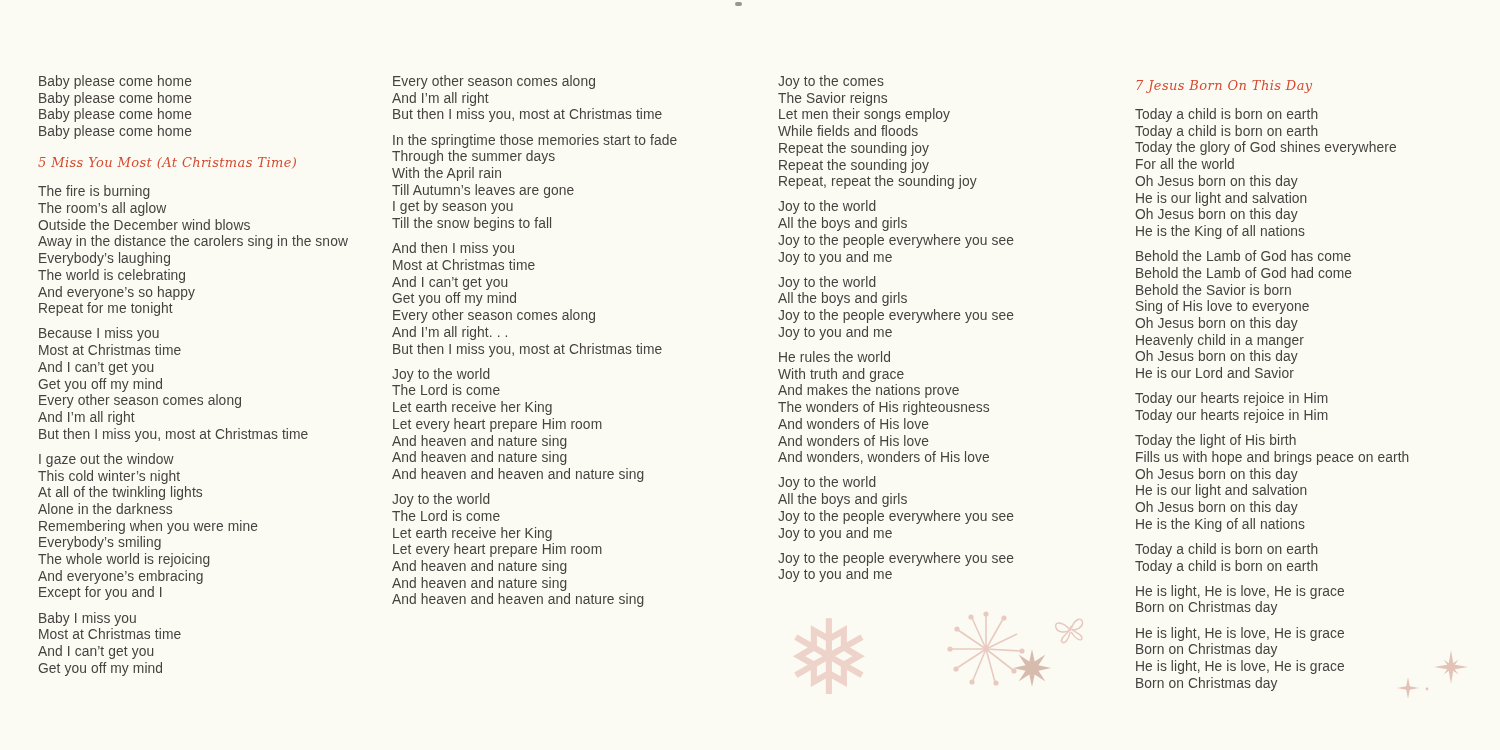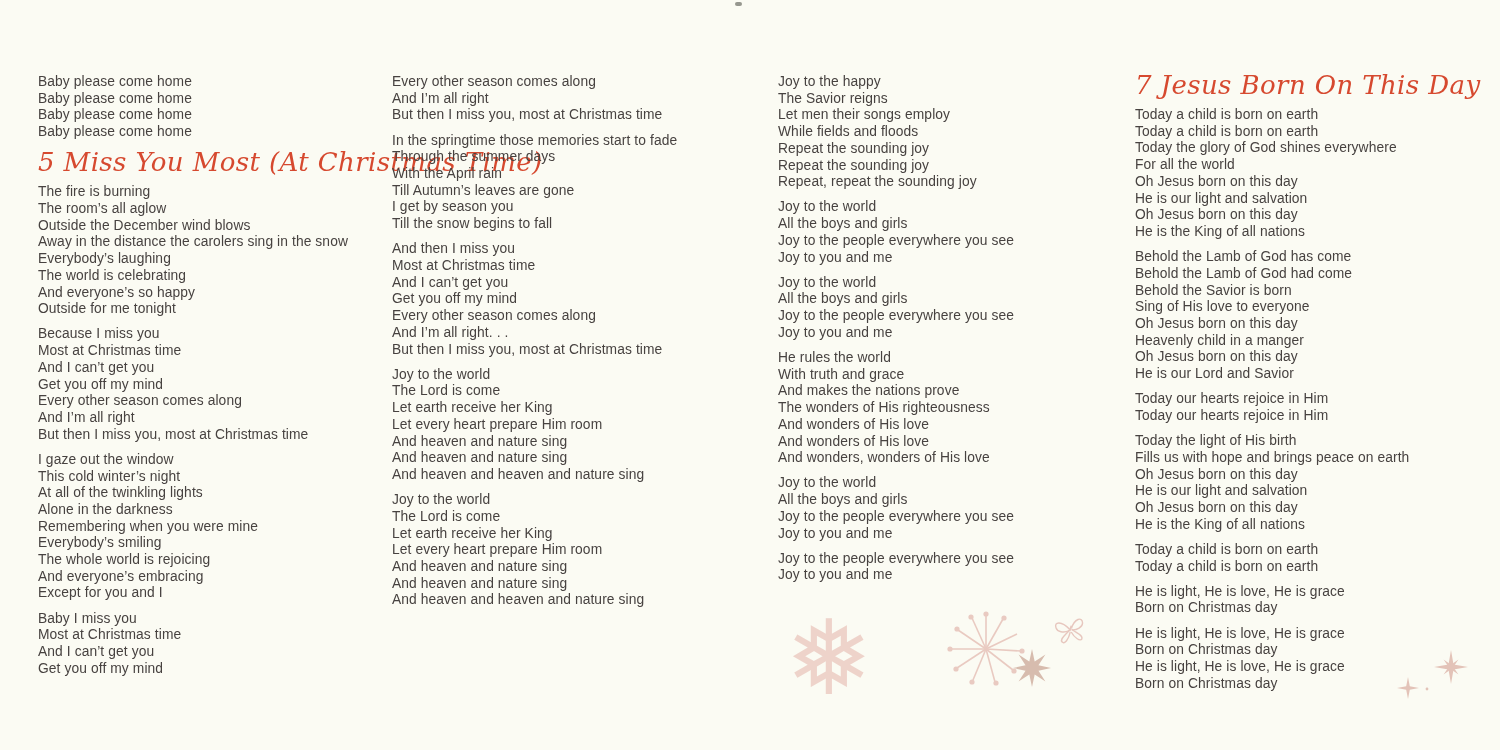--- a/index.html
+++ b/index.html
@@ -16,21 +16,21 @@
   }
   .col-1{left:38px;width:348px;}
   .col-2{left:392px;width:325px;}
   .col-3{left:778px;width:270px;}
   .col-4{left:1135px;top:72px;width:330px;}
   .stanza{margin:0 0 8.5px 0;}
   .line{white-space:nowrap;}
   .song-heading{
     font-family:"DejaVu Serif",serif;font-style:italic;
     color:var(--c-heading,#d6492f);
-    font-size:26px;line-height:27px;
+    font-size:13px;line-height:27px;
     margin:5px 0 8px 0;letter-spacing:0.4px;
     white-space:nowrap;
   }
   .col-4 .song-heading{margin-top:0;}
   .deco{position:absolute;}
   .snowflake-glyph{
     font-family:"DejaVu Sans",sans-serif;
     color:var(--c-flake,#eed3ca);
     font-size:104px;line-height:100px;
     display:block;
@@ -52,21 +52,21 @@
     </div>
     <div class="song-heading">5 Miss You Most (At Christmas Time)</div>
     <div class="stanza">
       <div class="line">The fire is burning</div>
       <div class="line">The room’s all aglow</div>
       <div class="line">Outside the December wind blows</div>
       <div class="line">Away in the distance the carolers sing in the snow</div>
       <div class="line">Everybody’s laughing</div>
       <div class="line">The world is celebrating</div>
       <div class="line">And everyone’s so happy</div>
-      <div class="line">Outside for me tonight</div>
+      <div class="line">Repeat for me tonight</div>
     </div>
     <div class="stanza">
       <div class="line">Because I miss you</div>
       <div class="line">Most at Christmas time</div>
       <div class="line">And I can’t get you</div>
       <div class="line">Get you off my mind</div>
       <div class="line">Every other season comes along</div>
       <div class="line">And I’m all right</div>
       <div class="line">But then I miss you, most at Christmas time</div>
     </div>
@@ -125,21 +125,21 @@
       <div class="line">The Lord is come</div>
       <div class="line">Let earth receive her King</div>
       <div class="line">Let every heart prepare Him room</div>
       <div class="line">And heaven and nature sing</div>
       <div class="line">And heaven and nature sing</div>
       <div class="line">And heaven and heaven and nature sing</div>
     </div>
   </div>
 <div class="col col-3">
     <div class="stanza">
-      <div class="line">Joy to the happy</div>
+      <div class="line">Joy to the comes</div>
       <div class="line">The Savior reigns</div>
       <div class="line">Let men their songs employ</div>
       <div class="line">While fields and floods</div>
       <div class="line">Repeat the sounding joy</div>
       <div class="line">Repeat the sounding joy</div>
       <div class="line">Repeat, repeat the sounding joy</div>
     </div>
     <div class="stanza">
       <div class="line">Joy to the world</div>
       <div class="line">All the boys and girls</div>

